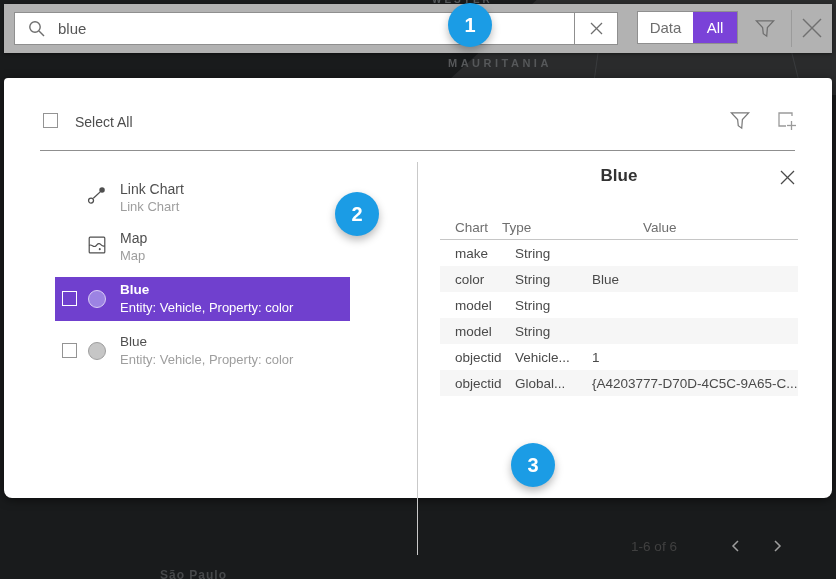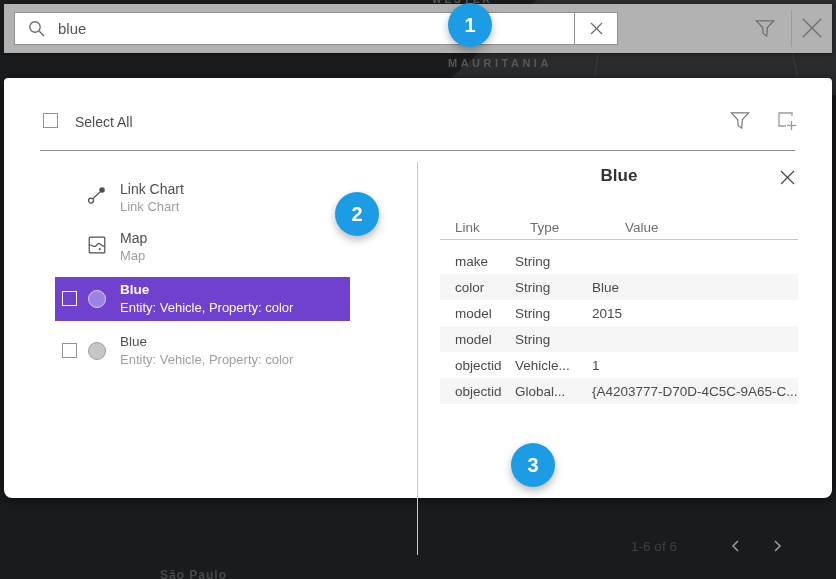--- a/index.html
+++ b/index.html
@@ -87,23 +87,23 @@
   .item3 .li-title { color:#fff; font-weight:bold; }
   .item3 .li-sub   { color:#fff; }
   .item4 .li-title { color:#4f4f4f; }
 
   
   .detail-title { position:absolute; left:436px; top:88px; width:358px; text-align:center;
     font-size:17px; font-weight:600; color:#323232; }
   .detail-close { position:absolute; left:775px; top:89px; width:20px; height:20px;
     background:transparent; border:none; cursor:pointer; padding:0; }
   .col-hdr { position:absolute; top:142px; font-size:13.5px; color:#6e6e6e; }
-  .col-hdr.c0 { left:451px; } .col-hdr.c1 { left:526px; } .col-hdr.c2 { left:621px; }
+  .col-hdr.c0 { left:451px; } .col-hdr.c1 { left:498px; } .col-hdr.c2 { left:639px; }
   .tbl-underline { position:absolute; left:436px; top:161px; width:358px; height:1px; background:#c6c6c6; }
-  .tbl { position:absolute; left:436px; top:162px; width:358px;margin-top:8px; }
+  .tbl { position:absolute; left:436px; top:162px; width:358px; }
   .tbl-row { display:flex; height:26px; align-items:center; font-size:13.5px; color:#4a4a4a; }
   .tbl-row:nth-child(even) { background:#f6f6f6; }
   .tbl-row .c-name  { width:75px; padding-left:15px; }
   .tbl-row .c-type  { width:77px; }
   .tbl-row .c-value { flex:1; white-space:nowrap; overflow:hidden; }
 
   .pagination-text { position:absolute; left:600px; top:461px; width:100px; text-align:center;
     font-size:13.5px; color:#404040; }
   .pg-btn { position:absolute; top:459px; width:18px; height:18px;
     background:transparent; border:none; cursor:pointer; padding:0; }
@@ -134,20 +134,24 @@
       <input class="search-input" type="text" value="blue" style="">
       <span class="search-divider"></span>
       <button class="clear-btn">
         <svg width="13" height="13" viewBox="0 0 13 13" stroke="#6e6e6e" stroke-width="1.3">
           <line x1="1" y1="1" x2="12" y2="12"></line>
             <line x1="12" y1="1" x2="1" y2="12"></line>
         </svg>
       </button>
     </div>
 
+    <div class="segmented">
+      <button class="seg-opt">Data</button>
+      <button class="seg-opt selected">All</button>
+    </div>
 
     <button class="tb-funnel">
       <svg width="24" height="23" viewBox="0 0 24 24" fill="none" stroke="#6e6e6e" stroke-width="1.3">
         <path d="M3 4 H21 L14.5 11 L13.8 20 L10.2 17.5 L9.5 11 Z"></path>
       </svg>
     </button>
     <div class="tb-vdiv"></div>
     <button class="tb-close">
       <svg width="28" height="28" viewBox="0 0 28 28" stroke="#707070" stroke-width="1.4">
         <line x1="5" y1="5" x2="23" y2="23"></line>
@@ -220,39 +224,38 @@
     </div>
 
     <div class="detail-title">Blue</div>
     <button class="detail-close">
       <svg width="17" height="17" viewBox="0 0 17 17" stroke="#4a4a4a" stroke-width="1.2">
         <line x1="2" y1="2" x2="15" y2="15"></line>
           <line x1="15" y1="2" x2="2" y2="15"></line>
       </svg>
     </button>
 
-    <div class="col-hdr c0">Link</div>
+    <div class="col-hdr c0">Chart</div>
     <div class="col-hdr c1">Type</div>
     <div class="col-hdr c2">Value</div>
     <div class="tbl-underline"></div>
 
     <div class="tbl">
       <div class="tbl-row">
         <span class="c-name">make</span>
         <span class="c-type">String</span>
       </div>
       <div class="tbl-row">
         <span class="c-name">color</span>
         <span class="c-type">String</span>
         <span class="c-value">Blue</span>
       </div>
       <div class="tbl-row">
         <span class="c-name">model</span>
         <span class="c-type">String</span>
-        <span class="c-value">2015</span>
       </div>
       <div class="tbl-row">
         <span class="c-name">model</span>
         <span class="c-type">String</span>
       </div>
       <div class="tbl-row">
         <span class="c-name">objectid</span>
         <span class="c-type">Vehicle...</span>
         <span class="c-value">1</span>
       </div>

